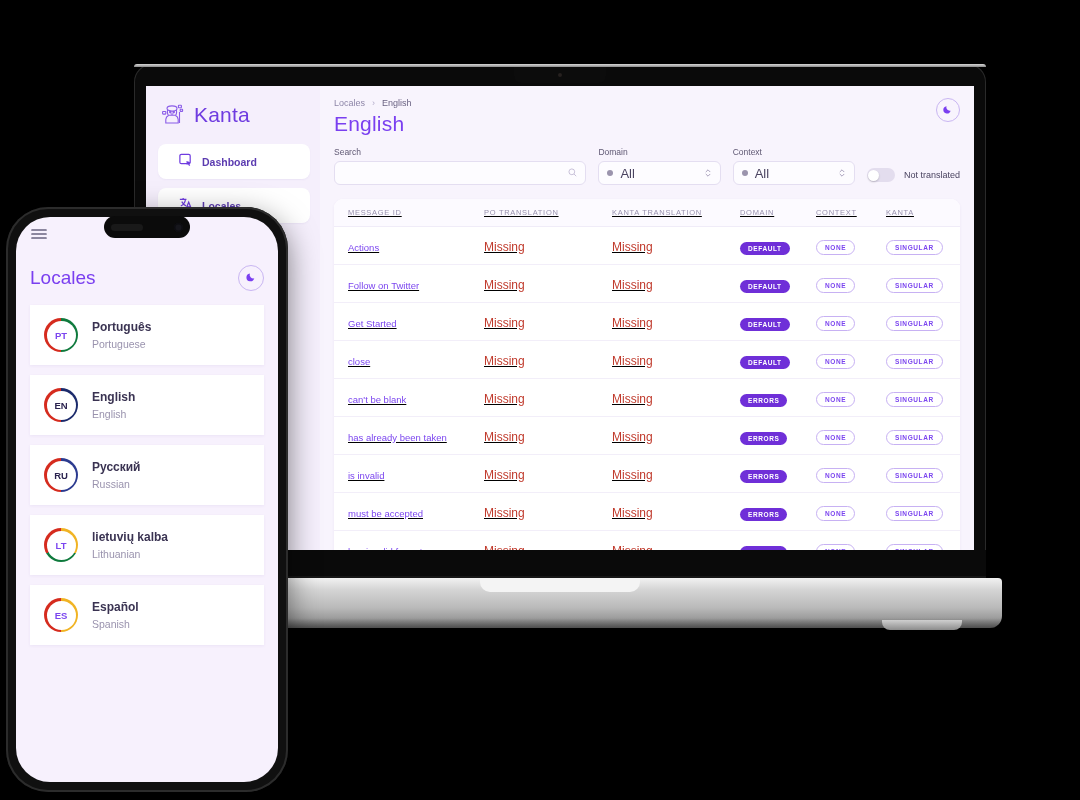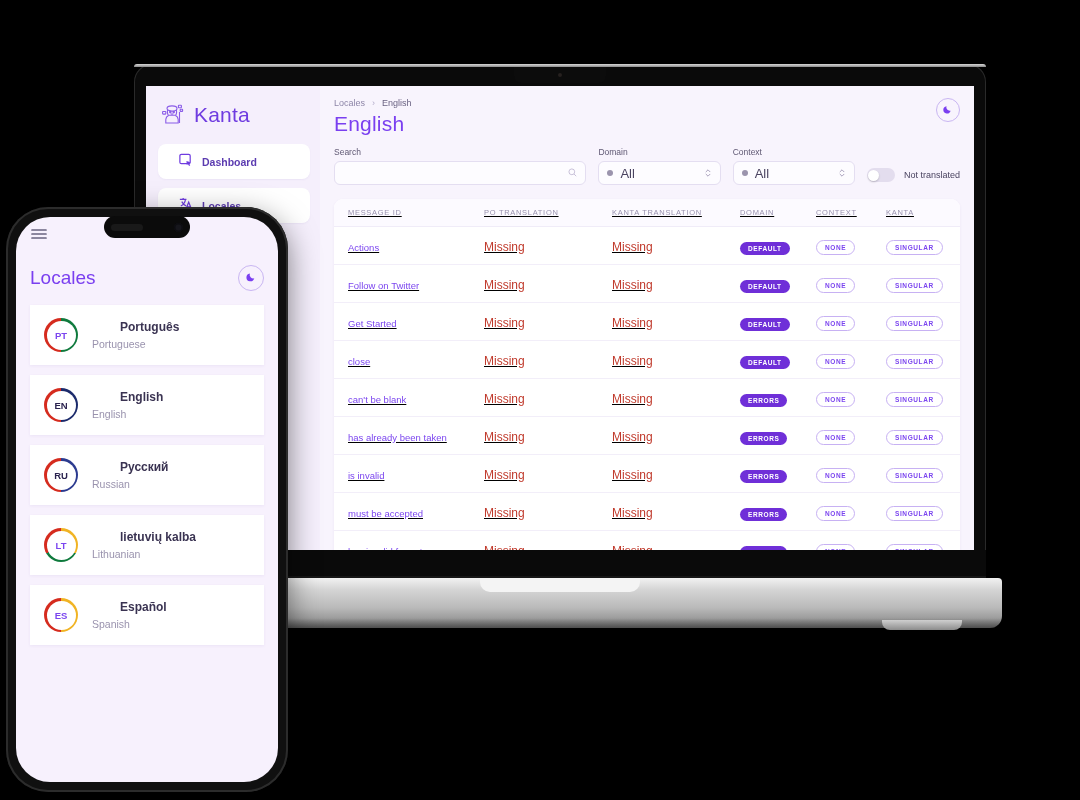--- a/index.html
+++ b/index.html
@@ -174,21 +174,21 @@
     background: #fff; border-radius: 0; padding: 13px 14px;
     display: flex; align-items: center; gap: 14px;
     box-shadow: 0 1px 3px rgba(90,60,160,.07);
   }
   .ring { width: 34px; height: 34px; flex: 0 0 34px; position: relative; }
   .ring .code {
     position: absolute; inset: 0; display: flex; align-items: center; justify-content: center;
     font-size: 9.5px; font-weight: 700; color: #7b45ef;
   }
   .ring .code.dark { color: #2b2350; }
-  .loc-native { font-size: 12px; font-weight: 700; color: #3a3352; margin-left: 28px; }
+  .loc-native { font-size: 12px; font-weight: 700; color: #3a3352; }
   .loc-english { font-size: 10.5px; color: #9a93ae; margin-top: 4px; }
 </style>
 </head>
 <body>
 
 <div id="stage">
 
   <div id="laptop">
     <div class="lid">
       <div class="lid-edge"></div>

